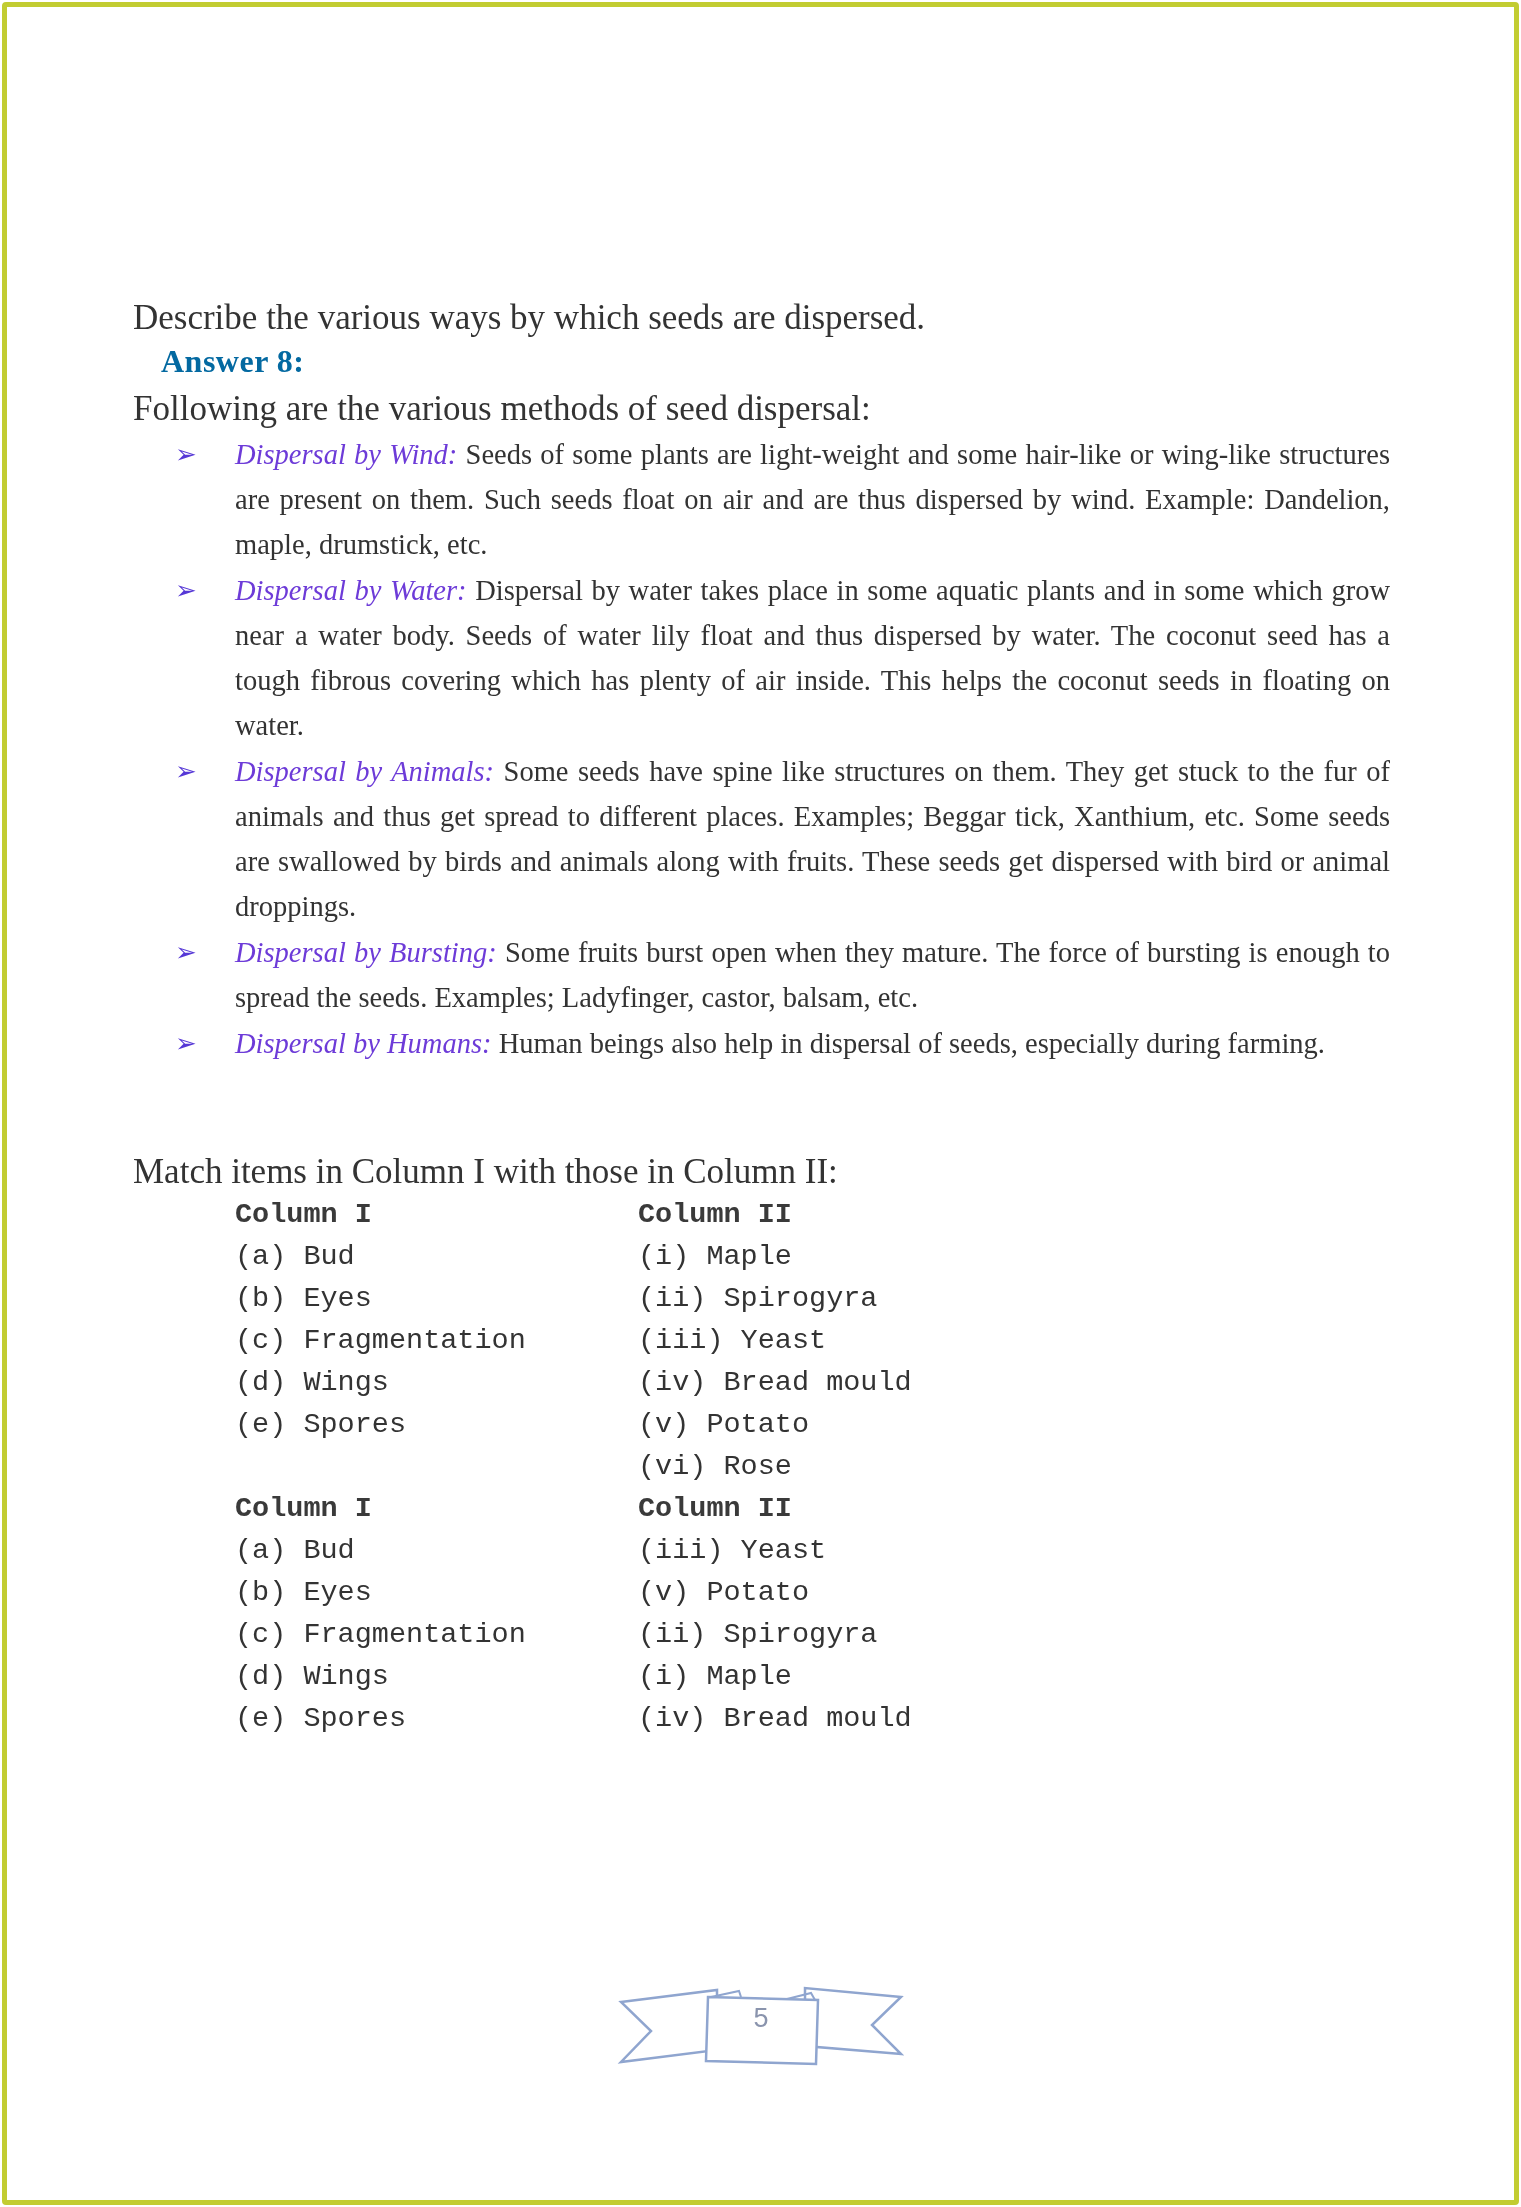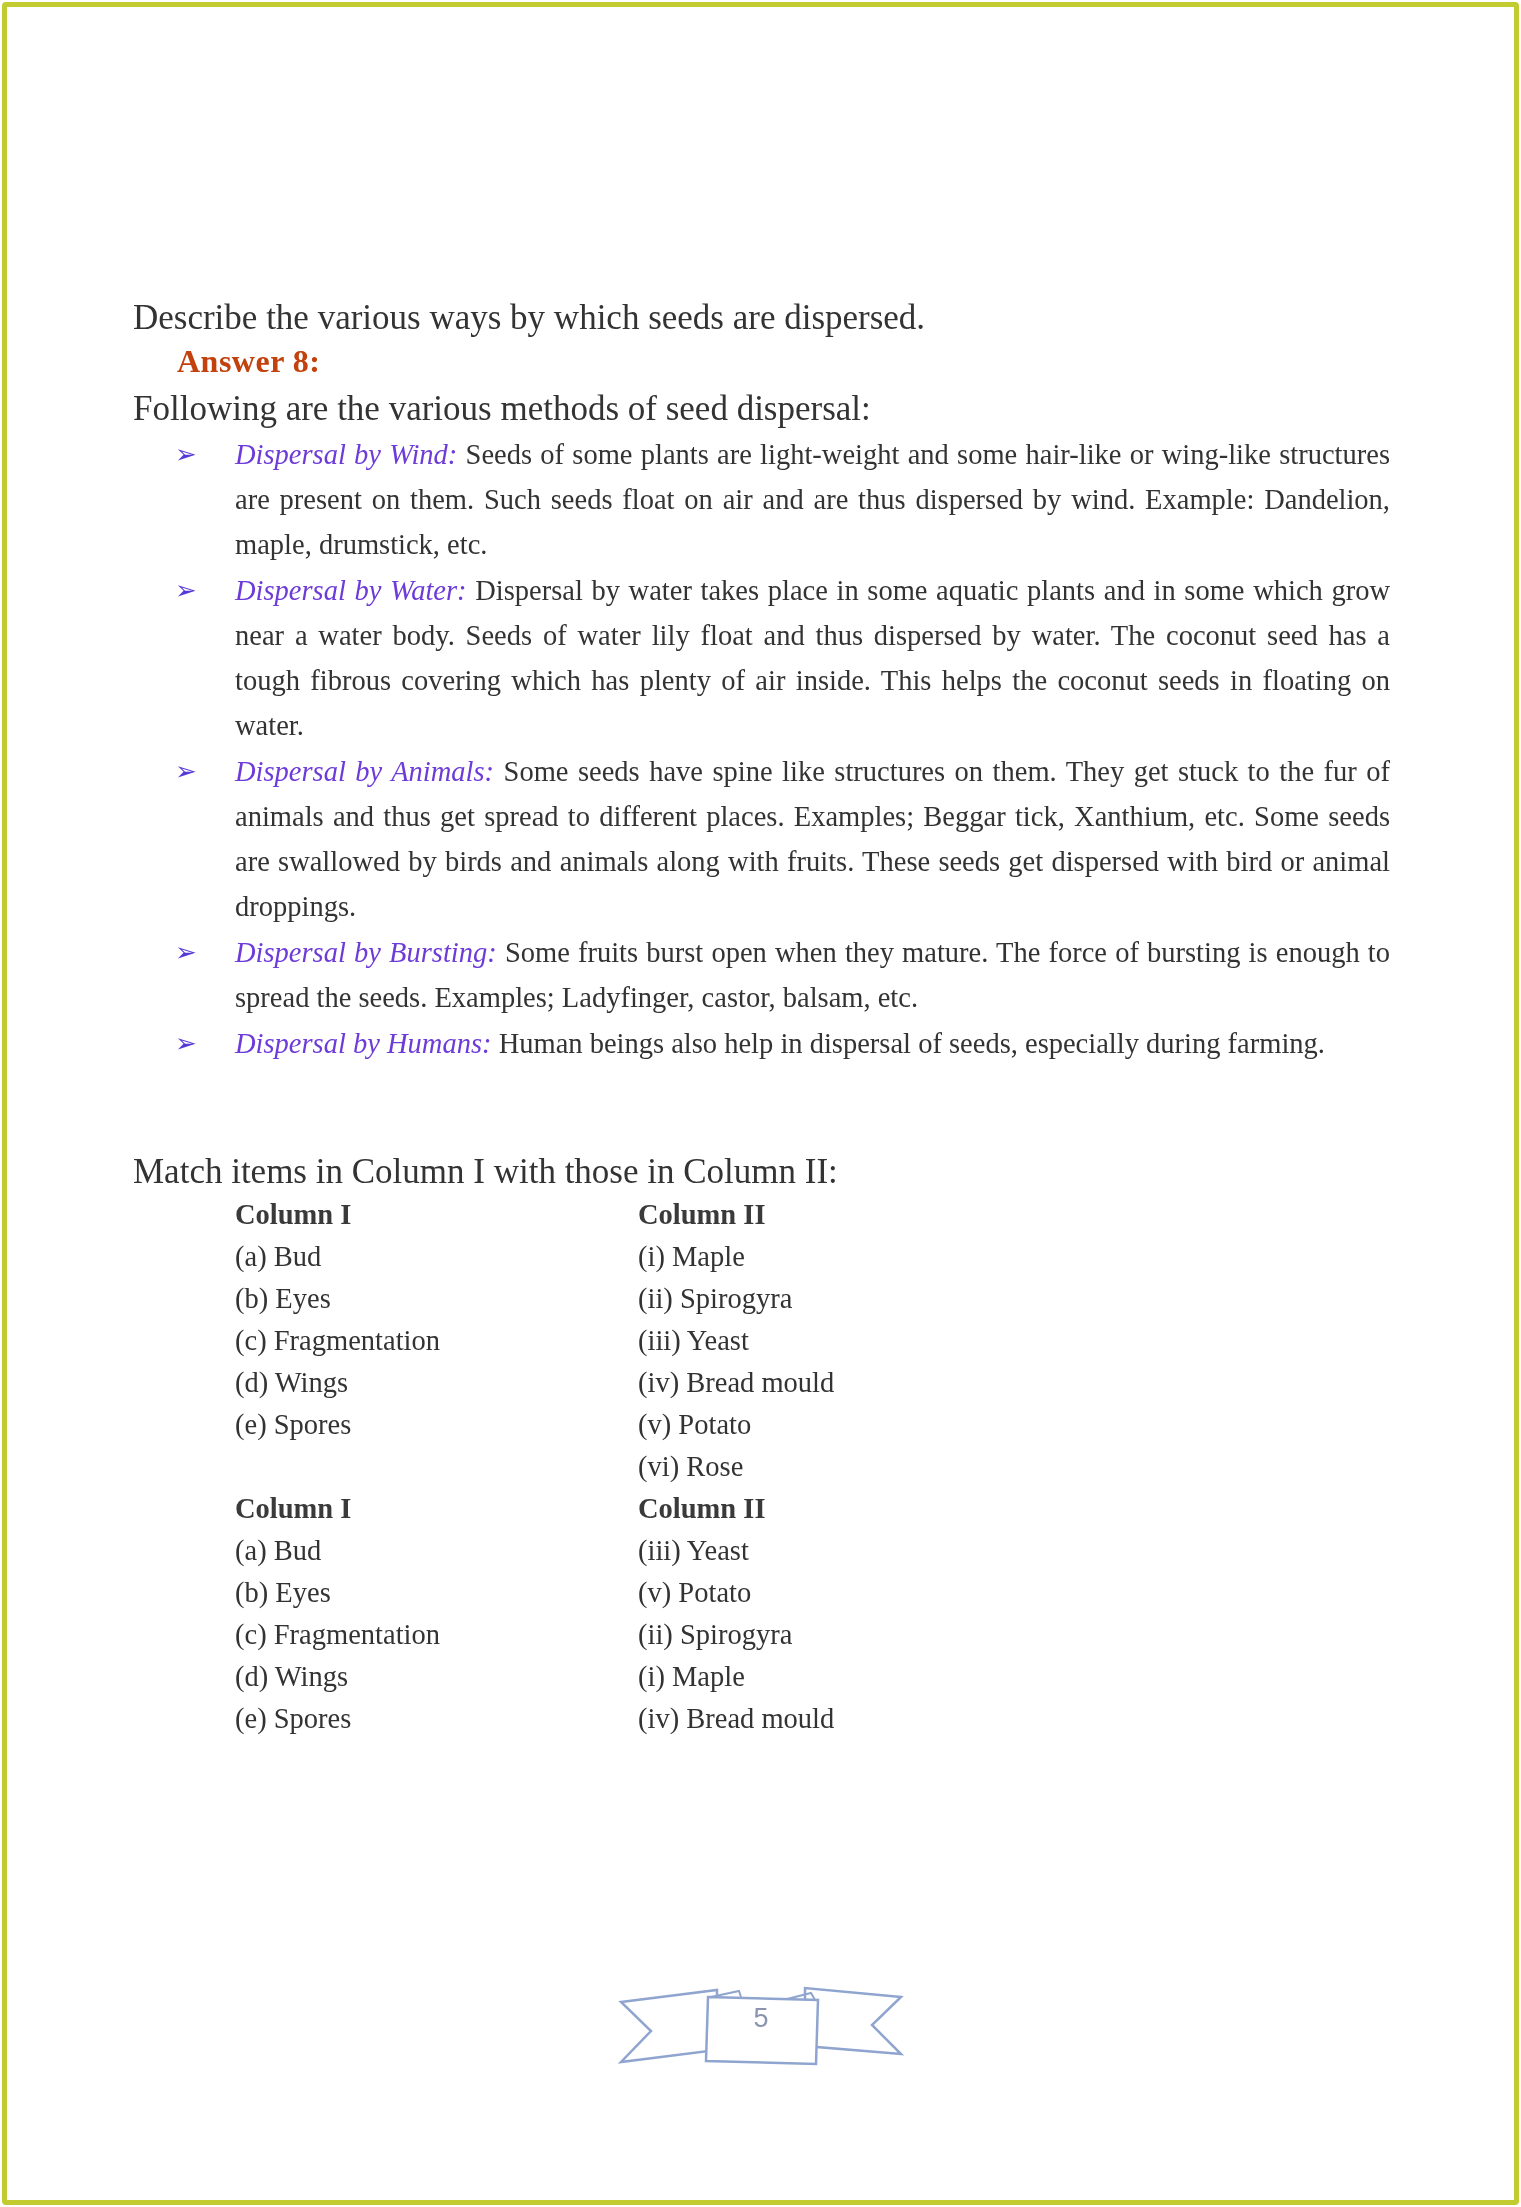--- a/index.html
+++ b/index.html
@@ -12,39 +12,39 @@
     position:absolute; inset:2px; border:5px solid #c2cc31;
     border-radius:4px; pointer-events:none;
   }
   .content { position:absolute; left:133px; top:296px; width:1257px; }
 
   .q-heading {
     font-size:33px; font-weight:700; color:#e32b4b;
     margin:0 0 9px 0; letter-spacing:0.5px;
   }
   .a-heading {
-    font-size:32px; font-weight:700; color:#c2410c;
-    margin:3px 0 7px 44px; letter-spacing:0.5px;
+    font-size:32px; font-weight:700; color:#0369a1;
+    margin:3px 0 7px 28px; letter-spacing:0.5px;
   }
   .body-line { font-size:35px; line-height:44px; margin:0; }
 
   ul.dispersal-list { list-style:none; margin:1px 0 0 0; padding:0; }
   ul.dispersal-list li {
     position:relative; padding-left:102px; text-align:justify;
     font-size:28.5px; line-height:45px; margin:0 0 1px 0;
   }
   ul.dispersal-list .marker {
     position:absolute; left:42px; top:0px; color:#5638d6;
     font-family:"DejaVu Sans",sans-serif; font-size:26px;
   }
   .lead { font-style:italic; color:#6d3bd8; }
 
   .q9-section { margin-top:84px; }
   .match-table { margin-left:102px; font-size:28.5px; line-height:42px; }
-  .match-row { display:flex; }
+  .match-row { display:flex;font-family:Liberation Mono, monospace; }
   .match-cell-1 { width:403px; }
   .match-cell-2 { flex:1; }
   .match-header { font-weight:700; color:#3a3a3a; }
 
   .ribbon-wrap { position:absolute; left:611px; top:1983px; width:300px; height:95px; }
   .ribbon-number {
     position:absolute; left:0; top:20px; width:300px; text-align:center;
     font-family:"Liberation Sans","DejaVu Sans",sans-serif;
     font-size:27px; color:#8a94ad;
   }

